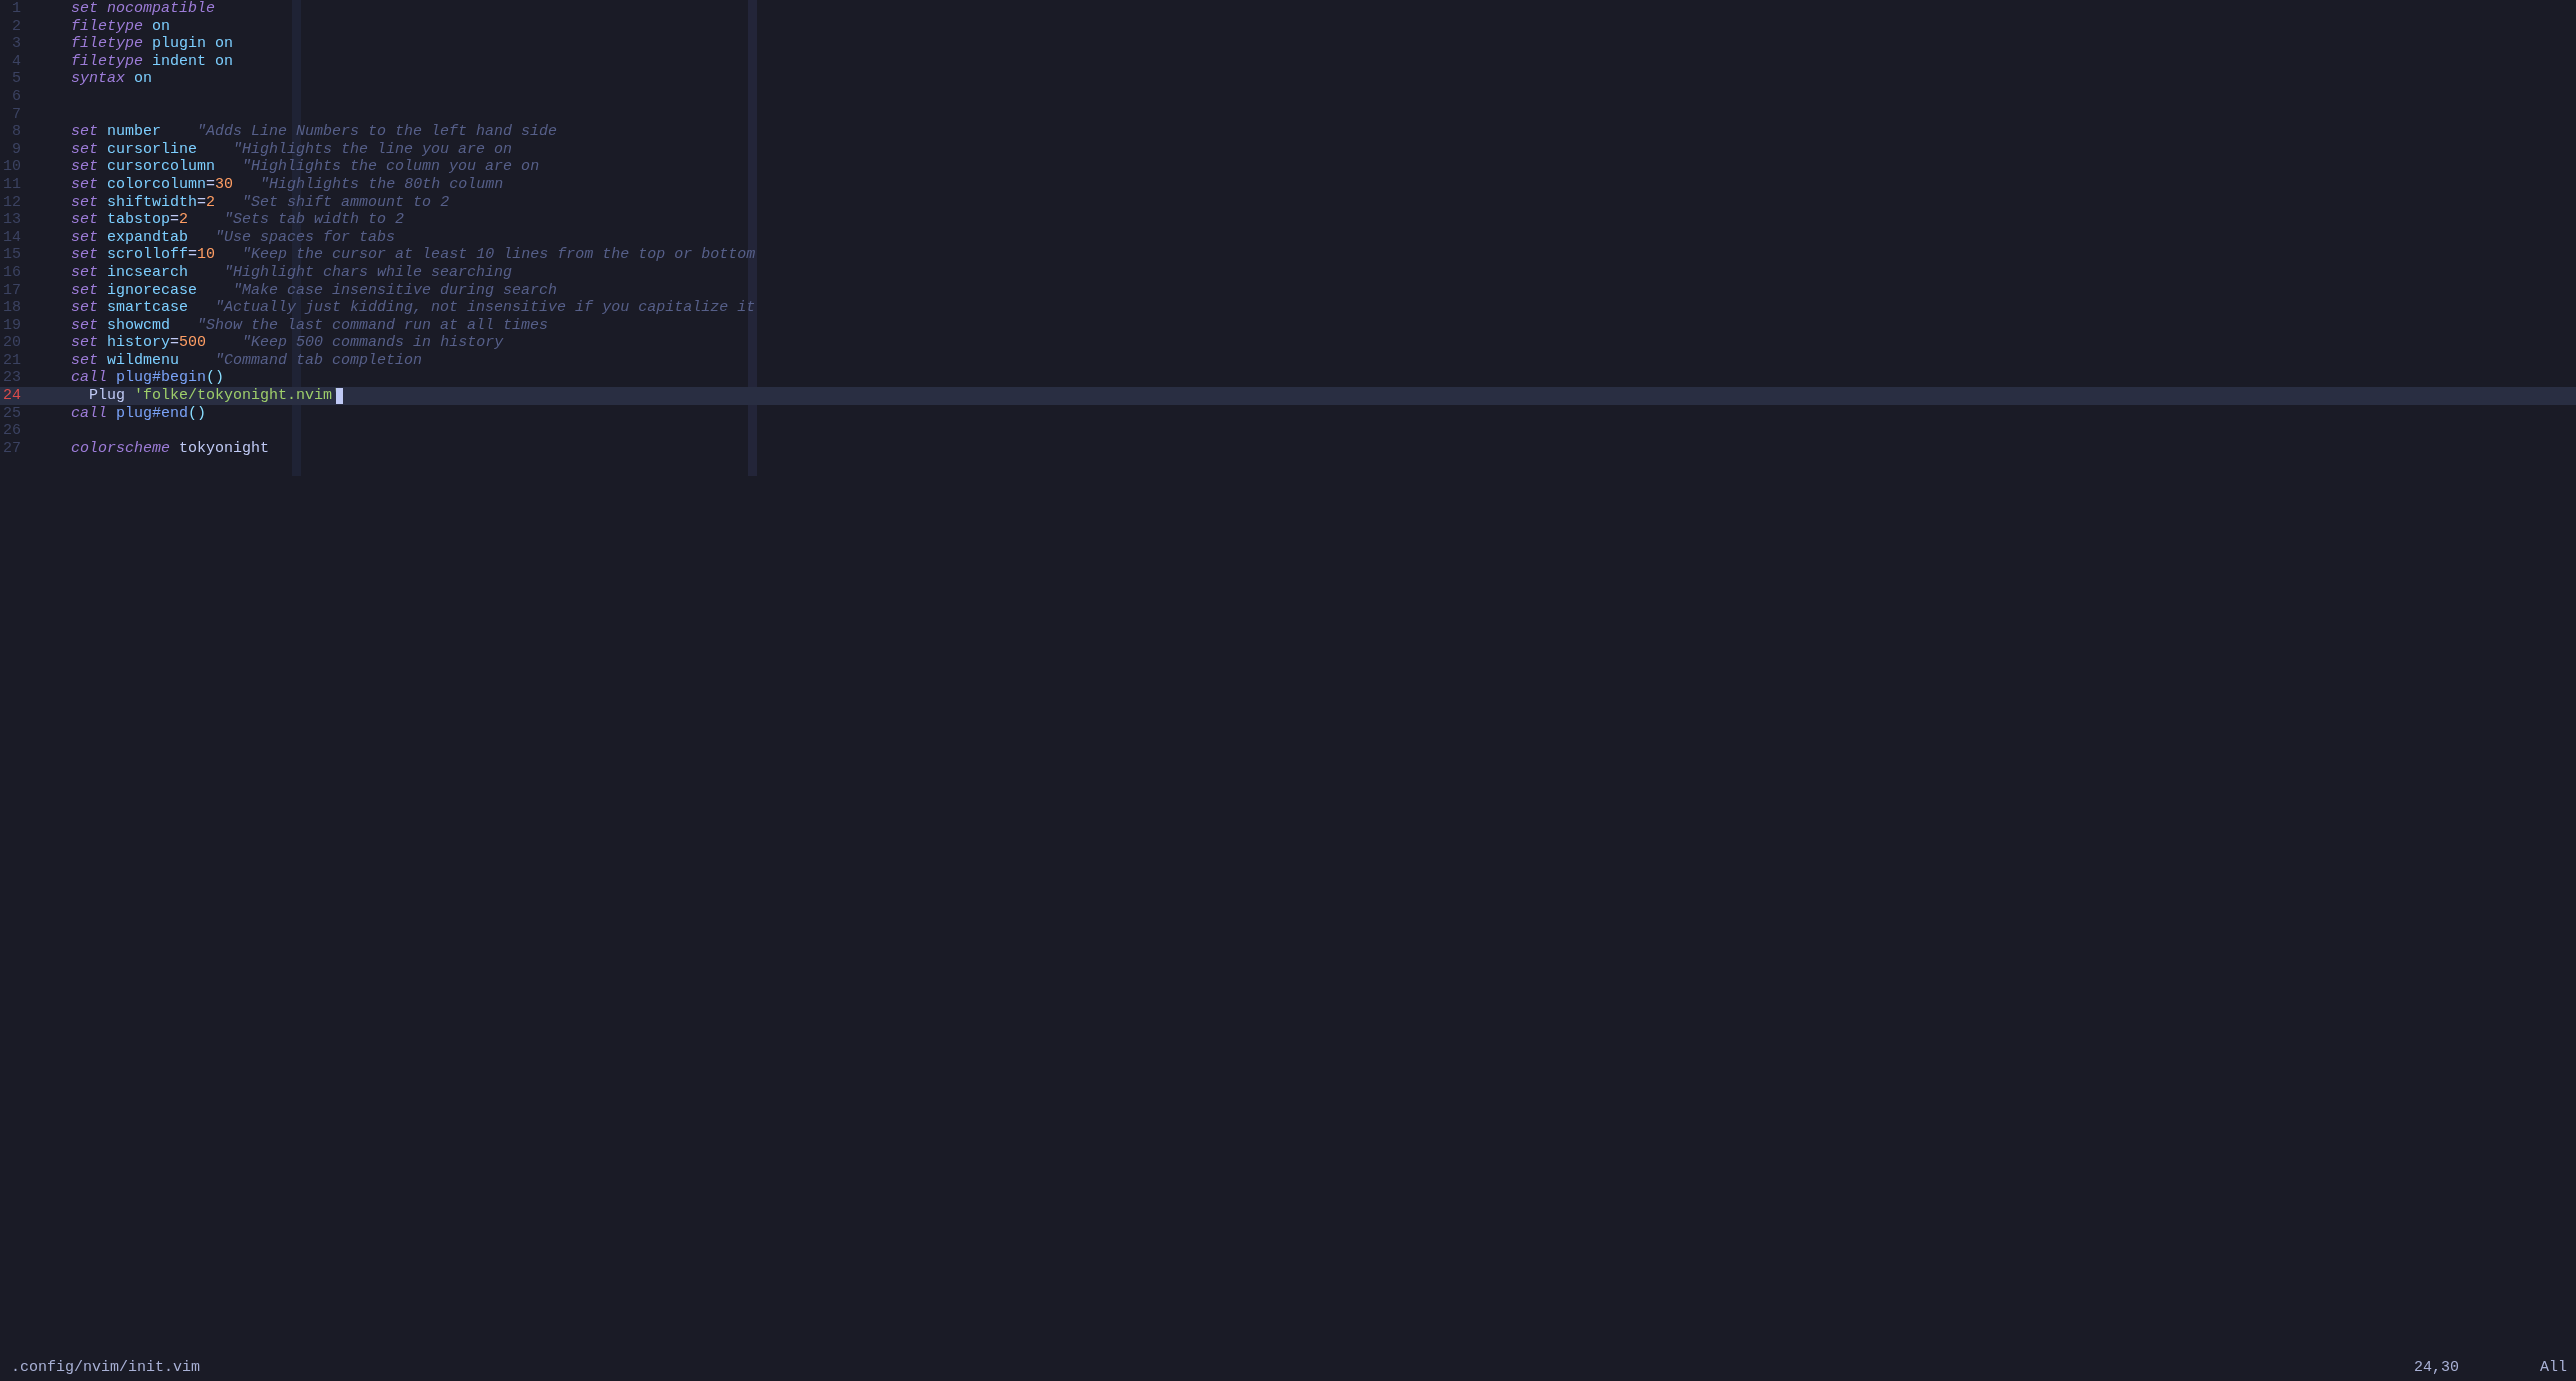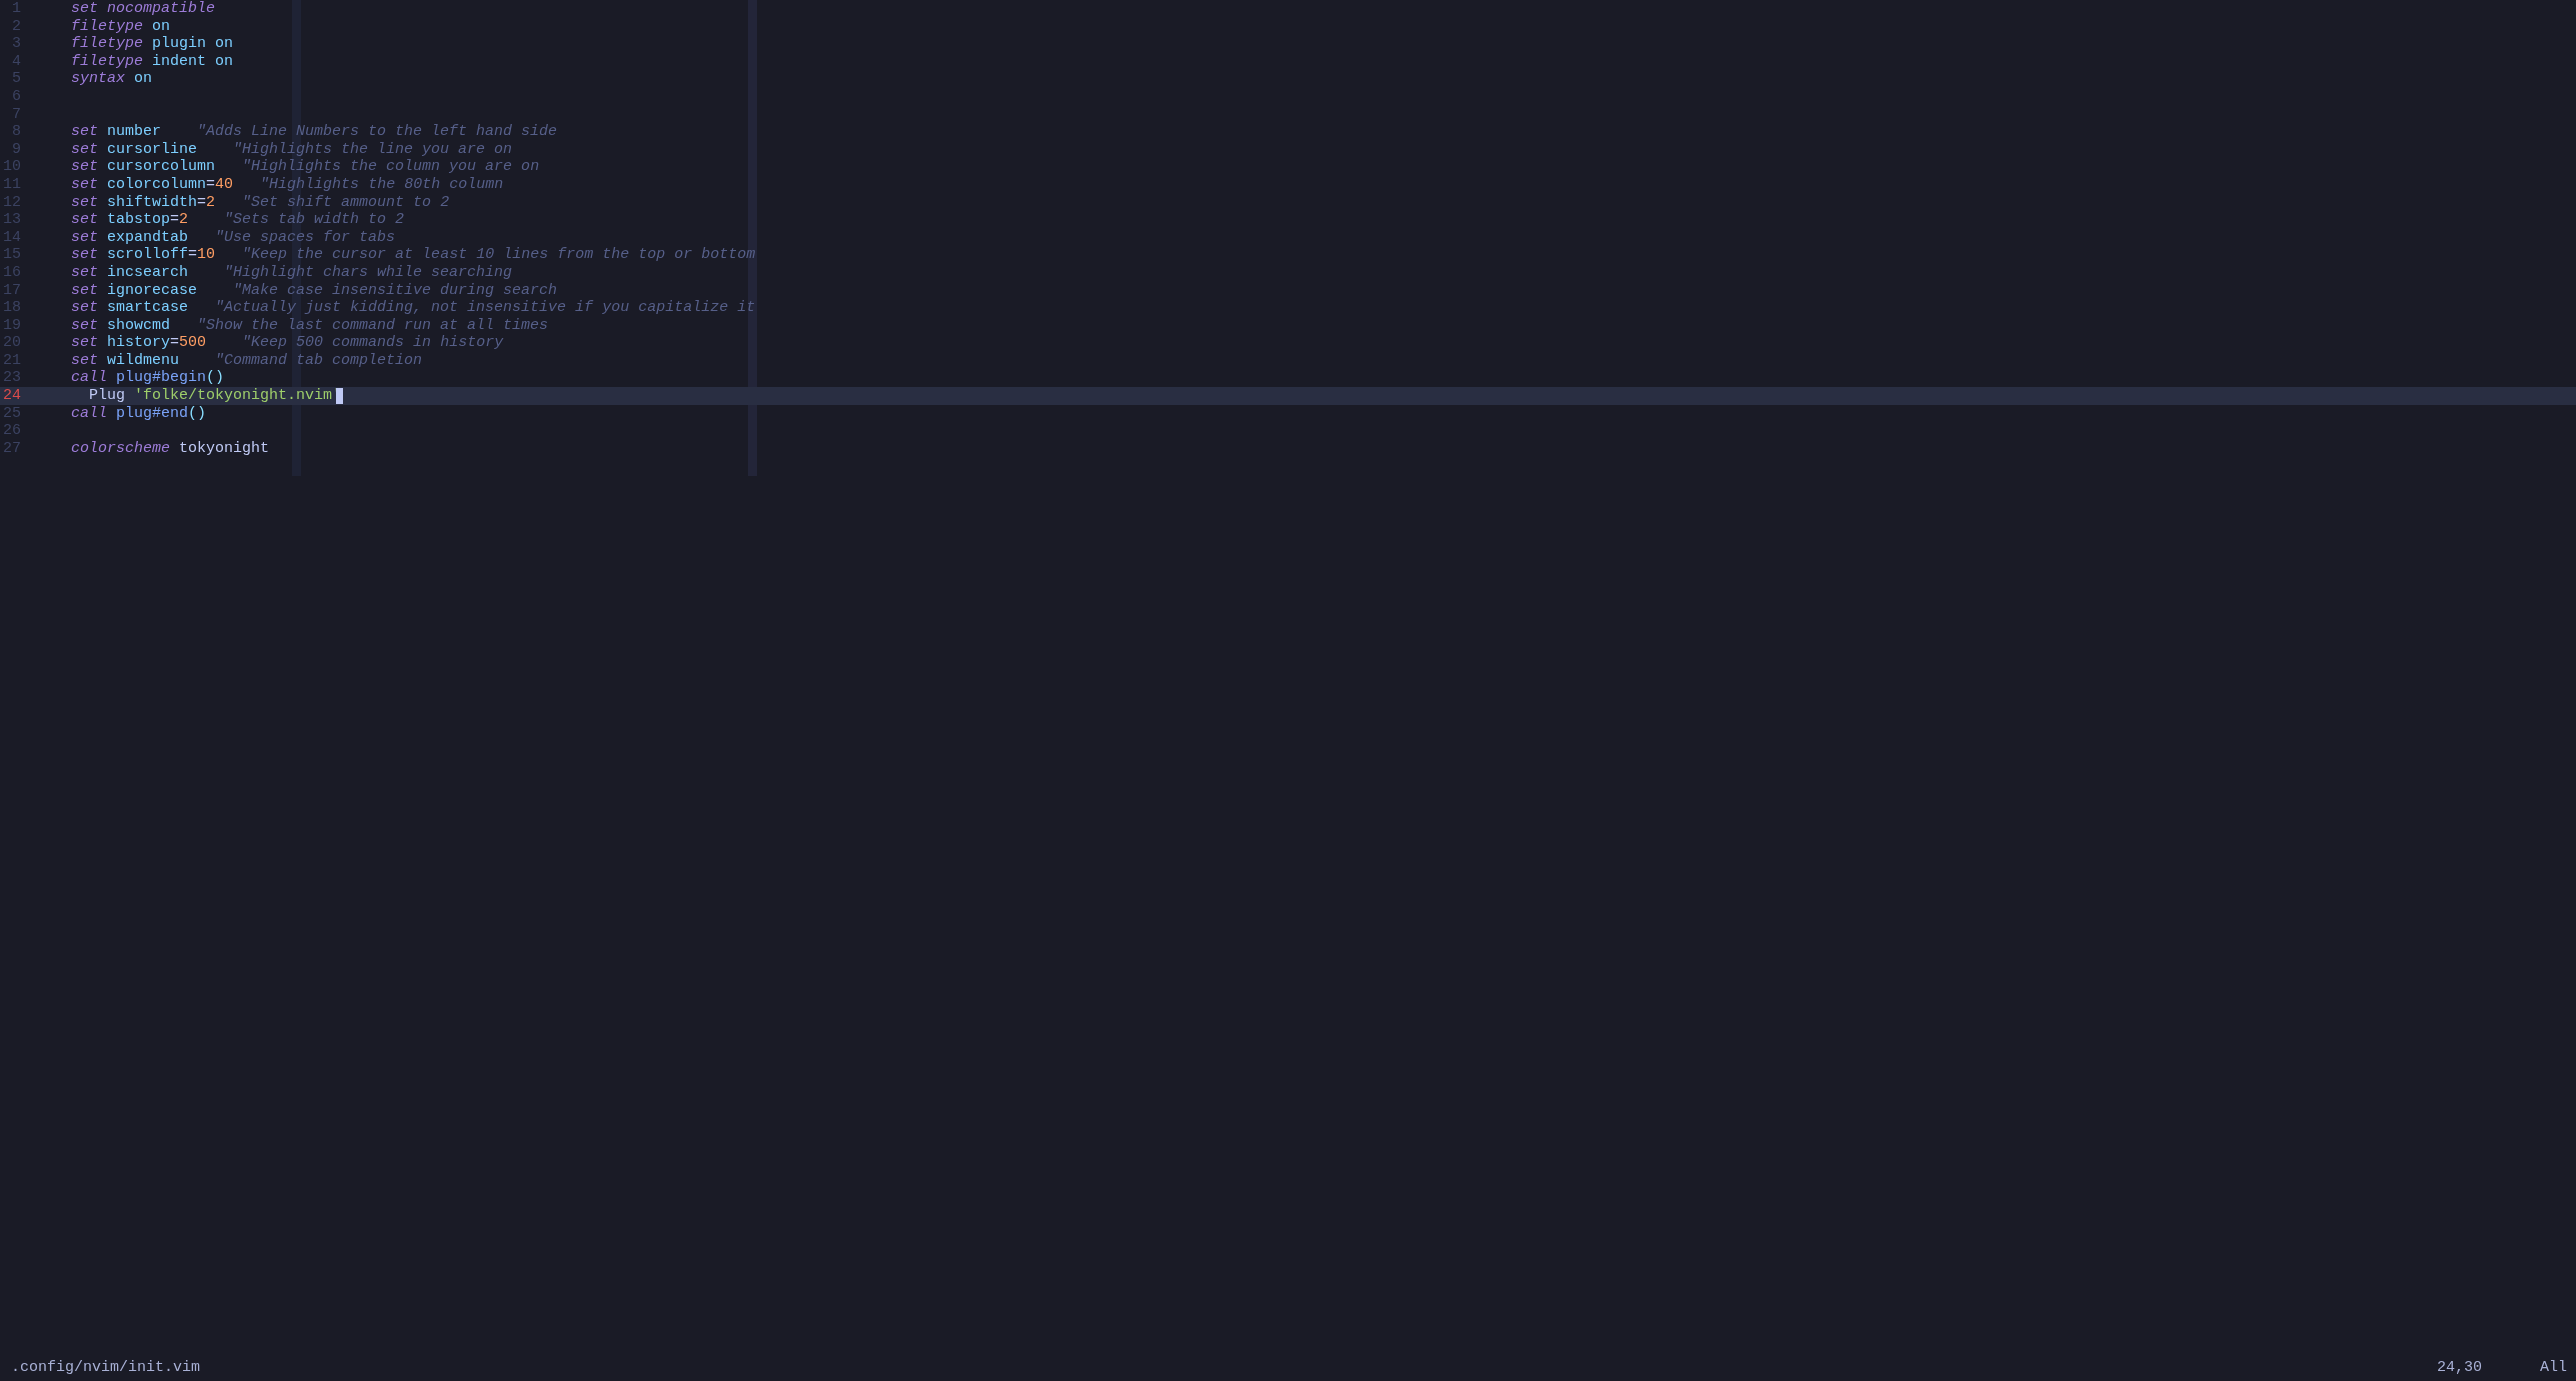--- a/index.html
+++ b/index.html
@@ -98,41 +98,41 @@
     height: 27px;
     display: flex;
     align-items: center;
     color: var(--status);
     background: var(--bg);
     font-size: 15px;
     padding: 0 3px;
   }
   .status-file { flex: 0 0 auto; }
   .status-spacer { flex: 1; }
-  .status-pos { margin-right: 58px; }
+  .status-pos { margin-right: 81px; }
   .status-all { margin-right: 6px; }
 </style>
 </head>
 <body>
 
 <div class="editor">
   <div class="colorcolumn" style="left: 748px; width: 9px; height: 476px; bottom: auto;"></div>
   <div class="cursorcolumn" style="left: 292px; width: 9px; height: 476px; bottom: auto;"></div>
   <div class="lines" id="lines">
       <div class="line"><span class="num">1</span><span class="code"><span class="tk-keyword">set</span><span class="tk-plain"> </span><span class="tk-keyword">nocompatible</span></span></div>
       <div class="line"><span class="num">2</span><span class="code"><span class="tk-keyword">filetype</span><span class="tk-plain"> </span><span class="tk-option">on</span></span></div>
       <div class="line"><span class="num">3</span><span class="code"><span class="tk-keyword">filetype</span><span class="tk-plain"> </span><span class="tk-option">plugin</span><span class="tk-plain"> </span><span class="tk-option">on</span></span></div>
       <div class="line"><span class="num">4</span><span class="code"><span class="tk-keyword">filetype</span><span class="tk-plain"> </span><span class="tk-option">indent</span><span class="tk-plain"> </span><span class="tk-option">on</span></span></div>
       <div class="line"><span class="num">5</span><span class="code"><span class="tk-keyword">syntax</span><span class="tk-plain"> </span><span class="tk-option">on</span></span></div>
       <div class="line"><span class="num">6</span><span class="code"></span></div>
       <div class="line"><span class="num">7</span><span class="code"></span></div>
       <div class="line"><span class="num">8</span><span class="code"><span class="tk-keyword">set</span><span class="tk-plain"> </span><span class="tk-option">number</span><span class="tk-plain">    </span><span class="tk-comment">"Adds Line Numbers to the left hand side</span></span></div>
       <div class="line"><span class="num">9</span><span class="code"><span class="tk-keyword">set</span><span class="tk-plain"> </span><span class="tk-option">cursorline</span><span class="tk-plain">    </span><span class="tk-comment">"Highlights the line you are on</span></span></div>
       <div class="line"><span class="num">10</span><span class="code"><span class="tk-keyword">set</span><span class="tk-plain"> </span><span class="tk-option">cursorcolumn</span><span class="tk-plain">   </span><span class="tk-comment">"Highlights the column you are on</span></span></div>
-      <div class="line"><span class="num">11</span><span class="code"><span class="tk-keyword">set</span><span class="tk-plain"> </span><span class="tk-option">colorcolumn</span><span class="tk-plain">=</span><span class="tk-value">40</span><span class="tk-plain">   </span><span class="tk-comment">"Highlights the 80th column</span></span></div>
+      <div class="line"><span class="num">11</span><span class="code"><span class="tk-keyword">set</span><span class="tk-plain"> </span><span class="tk-option">colorcolumn</span><span class="tk-plain">=</span><span class="tk-value">30</span><span class="tk-plain">   </span><span class="tk-comment">"Highlights the 80th column</span></span></div>
       <div class="line"><span class="num">12</span><span class="code"><span class="tk-keyword">set</span><span class="tk-plain"> </span><span class="tk-option">shiftwidth</span><span class="tk-plain">=</span><span class="tk-value">2</span><span class="tk-plain">   </span><span class="tk-comment">"Set shift ammount to 2</span></span></div>
       <div class="line"><span class="num">13</span><span class="code"><span class="tk-keyword">set</span><span class="tk-plain"> </span><span class="tk-option">tabstop</span><span class="tk-plain">=</span><span class="tk-value">2</span><span class="tk-plain">    </span><span class="tk-comment">"Sets tab width to 2</span></span></div>
       <div class="line"><span class="num">14</span><span class="code"><span class="tk-keyword">set</span><span class="tk-plain"> </span><span class="tk-option">expandtab</span><span class="tk-plain">   </span><span class="tk-comment">"Use spaces for tabs</span></span></div>
       <div class="line"><span class="num">15</span><span class="code"><span class="tk-keyword">set</span><span class="tk-plain"> </span><span class="tk-option">scrolloff</span><span class="tk-plain">=</span><span class="tk-value">10</span><span class="tk-plain">   </span><span class="tk-comment">"Keep the cursor at least 10 lines from the top or bottom</span></span></div>
       <div class="line"><span class="num">16</span><span class="code"><span class="tk-keyword">set</span><span class="tk-plain"> </span><span class="tk-option">incsearch</span><span class="tk-plain">    </span><span class="tk-comment">"Highlight chars while searching</span></span></div>
       <div class="line"><span class="num">17</span><span class="code"><span class="tk-keyword">set</span><span class="tk-plain"> </span><span class="tk-option">ignorecase</span><span class="tk-plain">    </span><span class="tk-comment">"Make case insensitive during search</span></span></div>
       <div class="line"><span class="num">18</span><span class="code"><span class="tk-keyword">set</span><span class="tk-plain"> </span><span class="tk-option">smartcase</span><span class="tk-plain">   </span><span class="tk-comment">"Actually just kidding, not insensitive if you capitalize it</span></span></div>
       <div class="line"><span class="num">19</span><span class="code"><span class="tk-keyword">set</span><span class="tk-plain"> </span><span class="tk-option">showcmd</span><span class="tk-plain">   </span><span class="tk-comment">"Show the last command run at all times</span></span></div>
       <div class="line"><span class="num">20</span><span class="code"><span class="tk-keyword">set</span><span class="tk-plain"> </span><span class="tk-option">history</span><span class="tk-plain">=</span><span class="tk-value">500</span><span class="tk-plain">    </span><span class="tk-comment">"Keep 500 commands in history</span></span></div>
       <div class="line"><span class="num">21</span><span class="code"><span class="tk-keyword">set</span><span class="tk-plain"> </span><span class="tk-option">wildmenu</span><span class="tk-plain">    </span><span class="tk-comment">"Command tab completion</span></span></div>

